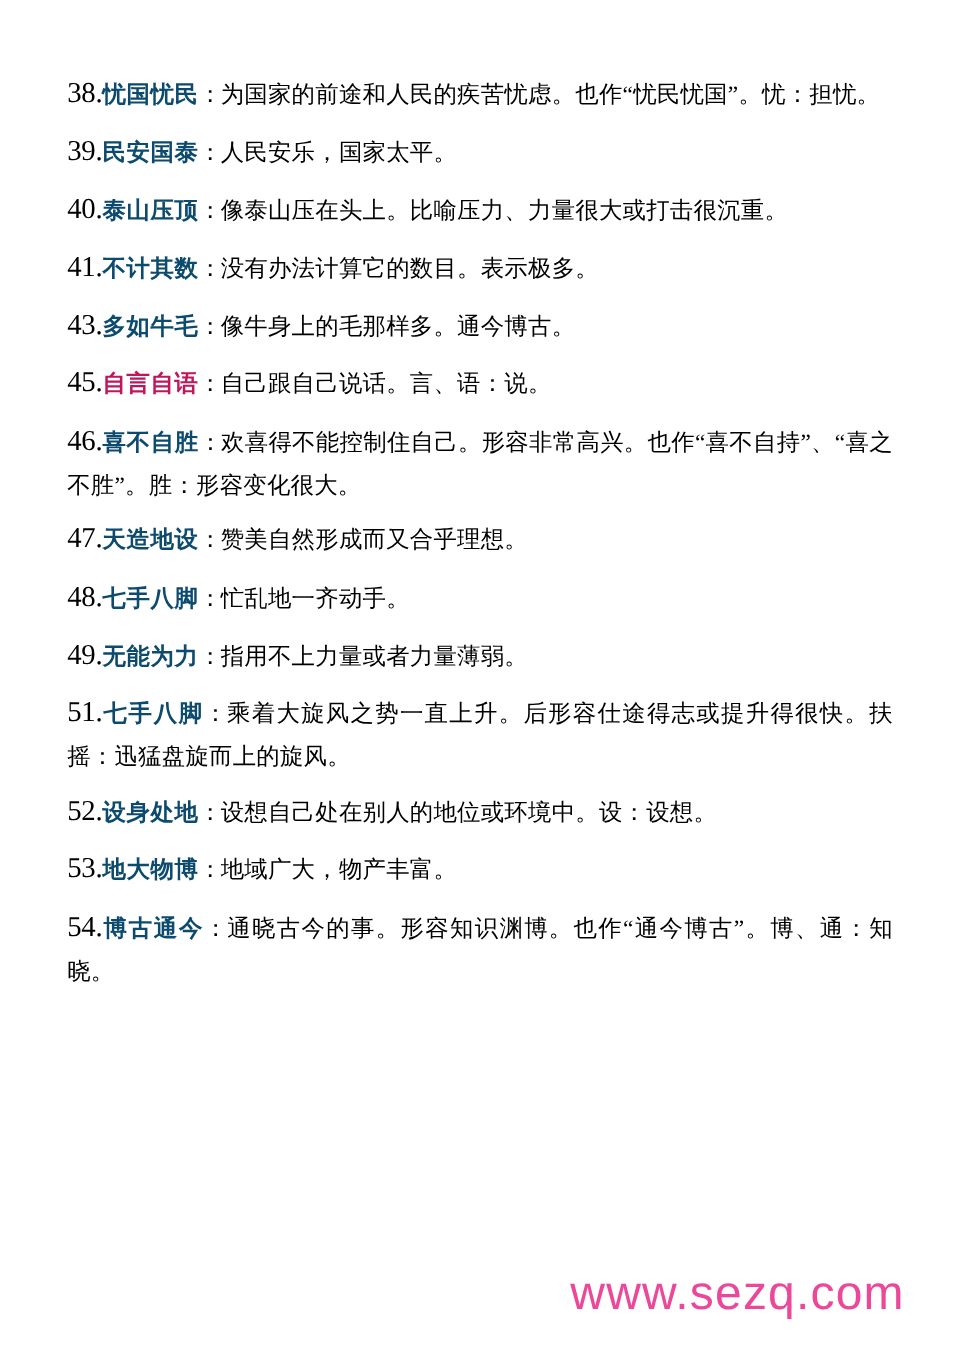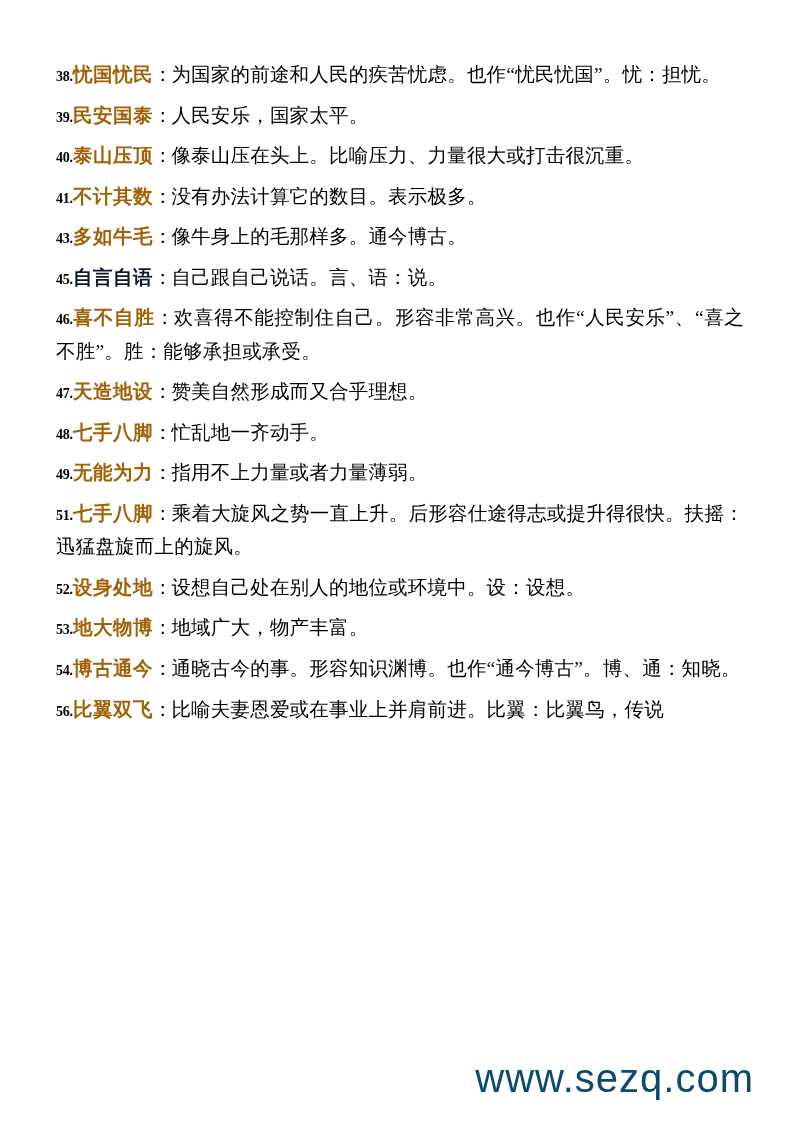--- a/index.html
+++ b/index.html
@@ -26,45 +26,45 @@
   }
   .entry {
     font-size: 19.5px;
     line-height: 1.72;
     margin: 0 0 7px 0;
     text-align: justify;
     text-justify: inter-ideograph;
     word-break: break-all;
   }
   .num {
-    font-weight: bold;
-    font-size: 14px;
+    font-weight: normal;
+    font-size: 24px;
     letter-spacing: -0.2px;
   }
   .term {
-    color: #a16207;
+    color: #0c4a6e;
     font-weight: bold;
     letter-spacing: 0.5px;
   }
   .term.black {
-    color: #0f172a;
+    color: #be185d;
   }
   .colon {
     letter-spacing: -1px;
   }
   .def {
     letter-spacing: 0.2px;
   }
   .watermark {
     position: absolute;
     right: 46px;
     bottom: 30px;
     font-family: "Liberation Sans", "DejaVu Sans", sans-serif;
     font-size: 40px;
-    color: #0c4a6e;
+    color: #ec4899;
     letter-spacing: 1px;
     user-select: none;
   }
 </style>
 </head>
 <body>
 
 <div id="page">
 
   <p class="entry">
@@ -87,21 +87,21 @@
   <p class="entry">
     <span class="num">43.</span><span class="term">多如牛毛</span><span class="colon">：</span><span class="def">像牛身上的毛那样多。通今博古。</span>
   </p>
 
 
   <p class="entry">
     <span class="num">45.</span><span class="term black">自言自语</span><span class="colon">：</span><span class="def">自己跟自己说话。言、语：说。</span>
   </p>
 
   <p class="entry">
-    <span class="num">46.</span><span class="term">喜不自胜</span><span class="colon">：</span><span class="def">欢喜得不能控制住自己。形容非常高兴。也作“人民安乐”、“喜之不胜”。胜：能够承担或承受。</span>
+    <span class="num">46.</span><span class="term">喜不自胜</span><span class="colon">：</span><span class="def">欢喜得不能控制住自己。形容非常高兴。也作“喜不自持”、“喜之不胜”。胜：形容变化很大。</span>
   </p>
 
   <p class="entry">
     <span class="num">47.</span><span class="term">天造地设</span><span class="colon">：</span><span class="def">赞美自然形成而又合乎理想。</span>
   </p>
 
   <p class="entry">
     <span class="num">48.</span><span class="term">七手八脚</span><span class="colon">：</span><span class="def">忙乱地一齐动手。</span>
   </p>
 
@@ -120,19 +120,16 @@
 
   <p class="entry">
     <span class="num">53.</span><span class="term">地大物博</span><span class="colon">：</span><span class="def">地域广大，物产丰富。</span>
   </p>
 
   <p class="entry">
     <span class="num">54.</span><span class="term">博古通今</span><span class="colon">：</span><span class="def">通晓古今的事。形容知识渊博。也作“通今博古”。博、通：知晓。</span>
   </p>
 
 
-  <p class="entry">
-    <span class="num">56.</span><span class="term">比翼双飞</span><span class="colon">：</span><span class="def">比喻夫妻恩爱或在事业上并肩前进。比翼：比翼鸟，传说</span>
-  </p>
 
 </div>
 
 <div class="watermark">www.sezq.com</div>
 
 </body></html>

